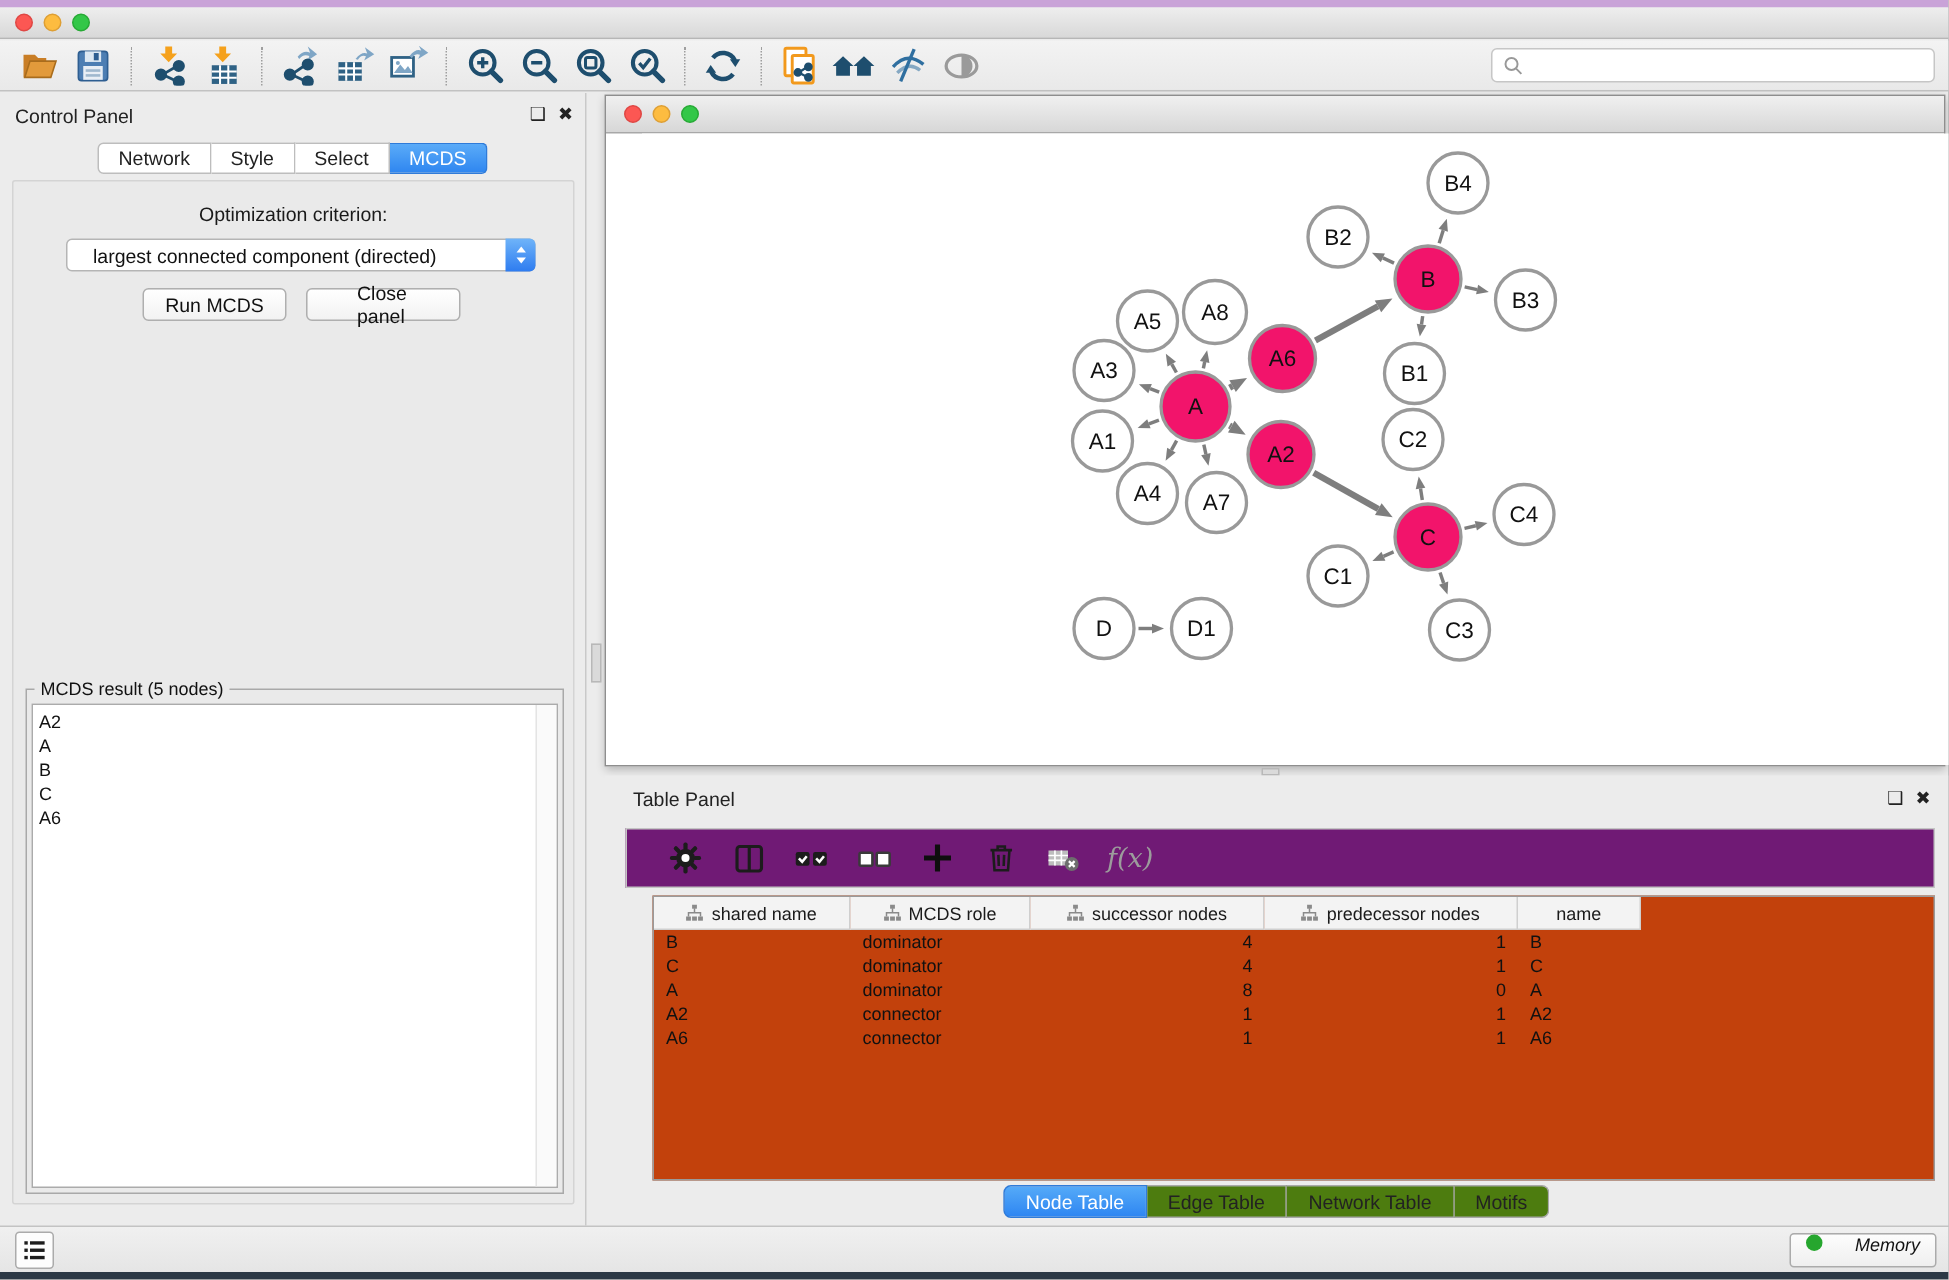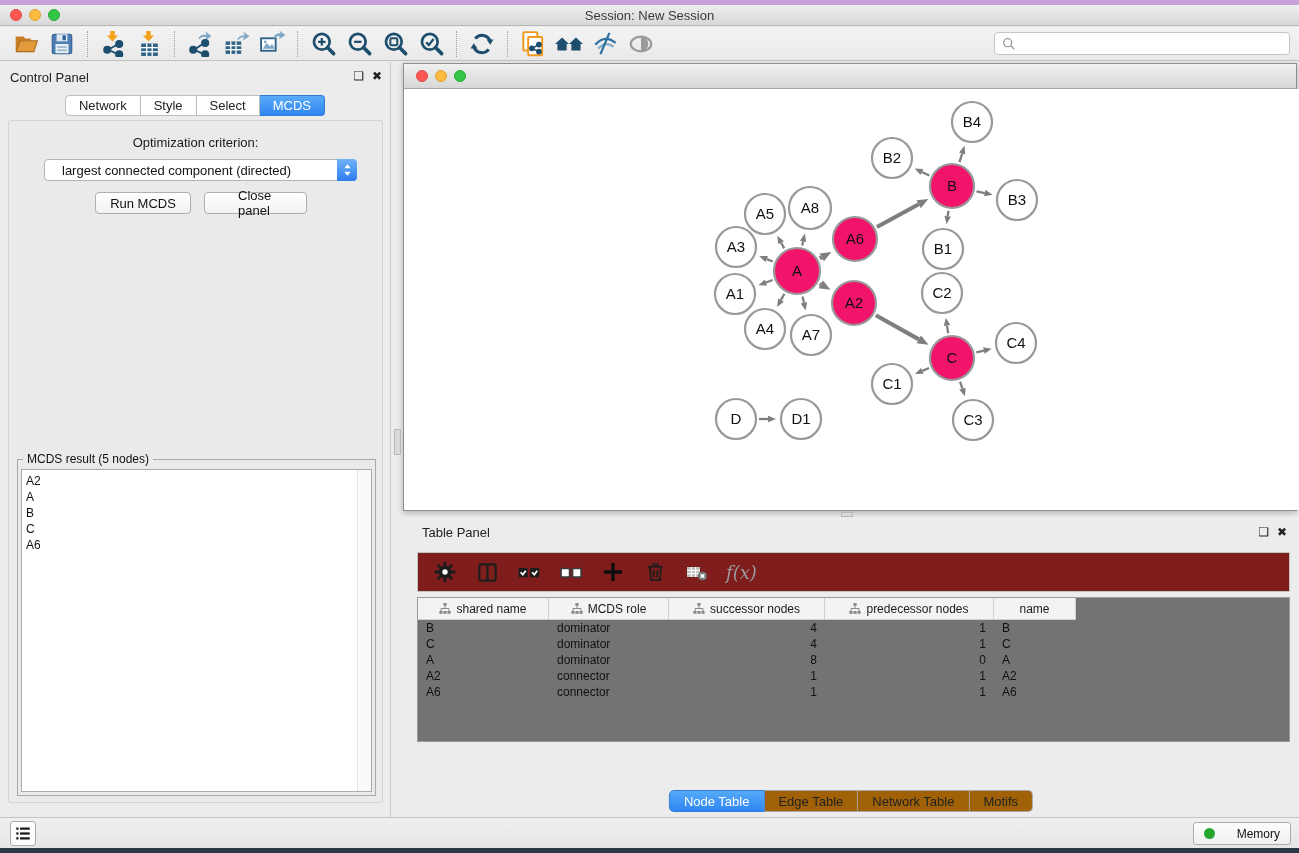--- a/index.html
+++ b/index.html
@@ -71,63 +71,62 @@
   .resize-grip { position:absolute; right:1px; bottom:1px; width:12px; height:12px;
     background:repeating-linear-gradient(135deg, transparent 0 2px, #A5A5A5 2px 3px); }
   .pane-handle { position:absolute; background:#DADADA; border:1px solid #B8B8B8; }
   #v-handle { left:394px; top:429px; width:7px; height:26px; }
   #h-handle { left:841px; top:512px; width:12px; height:5px; }
 
   
   #table-panel { position:absolute; left:403px; top:517px; width:896px; height:300px; background:#ECECEC; }
   #table-panel .panel-head { left:19px; top:8px; }
   #table-panel .panel-icons { right:12px; top:8px; }
-  .tp-toolbar { position:absolute; left:14px; top:35px; right:9px; height:40px; background:#7f1d1d;
-    border:1px solid #C4C4C4; display:flex; align-items:center; padding-left:10px; gap:8px; }
+  .tp-toolbar { position:absolute; left:14px; top:35px; right:9px; height:40px; background:#701a75;
+    border:1px solid #C4C4C4; display:flex; align-items:center; padding-left:22px; gap:8px; }
   .tpbtn { width:34px; height:32px; display:flex; align-items:center; justify-content:center; }
   .fx-label { font-size:18px; font-style:italic; font-family:"DejaVu Serif", serif; color:#9C9C9C; margin-left:4px; }
-  .tp-table { position:absolute; left:14px; top:80px; right:9px; height:145px; background:#737373; border:1px solid #9A9A9A; overflow:hidden; }
+  .tp-table { position:absolute; left:32px; top:80px; right:9px; height:190px; background:#c2410c; border:1px solid #9A9A9A; overflow:hidden; }
   .thead { display:flex; height:22px; }
   .th { background:#F3F3F3; border-right:1px solid #CFCFCF; border-bottom:1px solid #CFCFCF;
     display:flex; align-items:center; justify-content:center; gap:5px; font-size:12px; color:#1A1A1A; }
   .colicon { display:flex; align-items:center; }
   .tr { display:flex; height:16px; }
   .td { font-size:12px; color:#111; line-height:16px; padding:0 8px; white-space:nowrap; }
   .td.right { text-align:right; }
   .td.left { text-align:left; }
   .tp-tabs { position:absolute; left:50%; transform:translateX(-50%); top:273px; display:flex; }
-  .tp-tab { background:#a16207; border:1px solid #A8A8A8; border-left:none; font-size:13px; color:#222;
+  .tp-tab { background:#4d7c0f; border:1px solid #A8A8A8; border-left:none; font-size:13px; color:#222;
     padding:2px 14px; height:22px; line-height:17px; }
   .tp-tab.first { border-left:1px solid #A8A8A8; border-radius:5px 0 0 5px; }
   .tp-tab.last { border-radius:0 5px 5px 0; }
   .tp-tab.active { background:linear-gradient(#55AAF8,#2E86F2); border-color:#2F7BD9; color:#FFF; }
 
   
   #status-bar { position:absolute; left:0; top:817px; width:1299px; height:31px;
     background:linear-gradient(#F0F0F0,#E5E5E5); border-top:1px solid #C3C3C3; }
   #list-btn { position:absolute; left:10px; top:3px; width:26px; height:25px; background:#FDFDFD;
     border:1px solid #ABABAB; border-radius:3px; display:flex; align-items:center; justify-content:center; }
   #memory-btn { position:absolute; right:8px; top:4px; height:23px; background:linear-gradient(#FDFDFD,#EFEFEF);
-    border:1px solid #ABABAB; border-radius:3px; display:flex; align-items:center; gap:22px; padding:0 10px; }
+    border:1px solid #ABABAB; border-radius:3px; display:flex; gap:22px; padding:0 10px;font-style:italic; }
   #memory-btn .dot { width:11px; height:11px; border-radius:50%; background:#26A62E; }
   #memory-btn .mlabel { font-size:12px; color:#111; }
 </style>
 </head>
 <body>
 
 <div id="screen">
   <div id="top-strip"></div>
 
   <div id="titlebar">
     <div class="lights">
       <span class="light red"></span>
       <span class="light yellow"></span>
       <span class="light green"></span>
     </div>
-    <div class="wtitle">Session: New Session</div>
   </div>
 
   <div id="main-toolbar">
     <span class="tbtn">
       <svg width="27" height="26" viewBox="0 0 24 24">
           <path d="M2 5h7l2 2h5v2H6L3 19H2z" fill="#C97E26"></path>
           <path d="M6 9h16l-3.2 10H2.8z" fill="#E29A3B" stroke="#A96C1C" stroke-width="1"></path>
         </svg>
     </span>
     <span class="tbtn">

